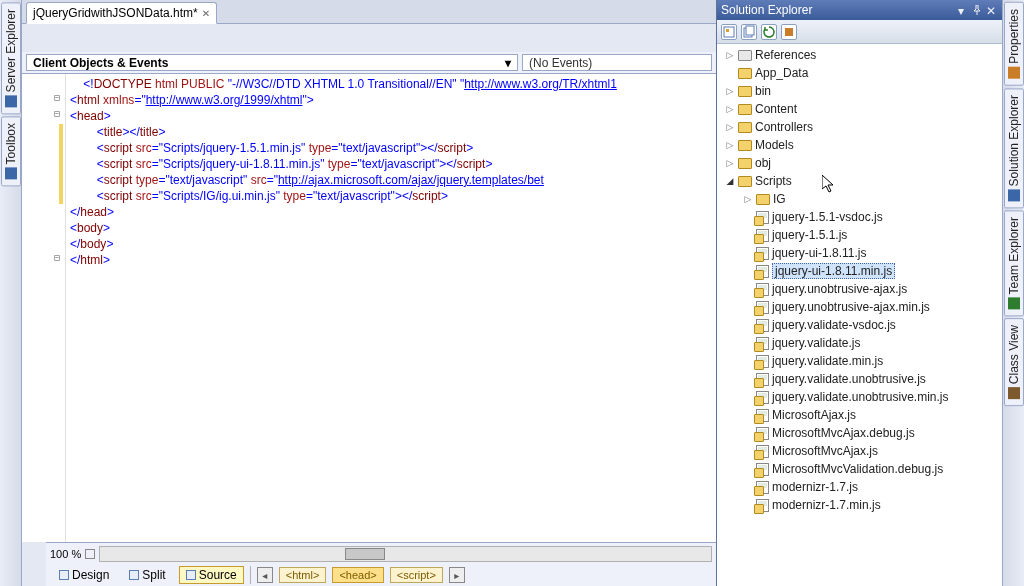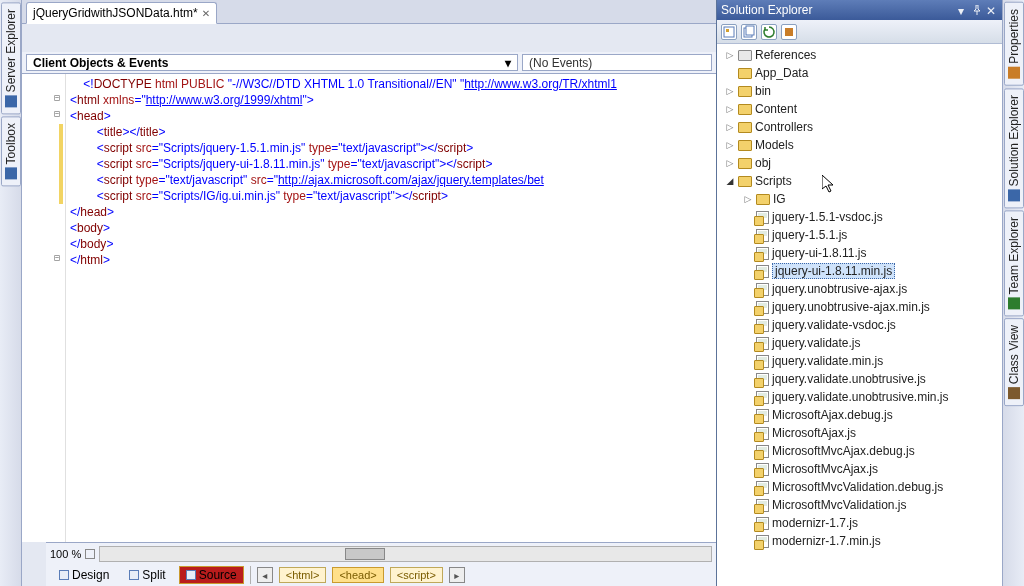--- a/index.html
+++ b/index.html
@@ -25,21 +25,21 @@
   .c-brown { color:#800000; }
   .c-link { color:#0000ff; text-decoration:underline; }
   .bottom { height:44px; border-top:1px solid #9aa7c7; background:#eef1f9; display:flex; flex-direction:column;margin-left:24px; }
   .zoomrow { height:22px; display:flex; align-items:center; gap:4px; padding:0 4px; }
   .zoom { font-size:11px; }
   .zctrl { width:10px; height:10px; border:1px solid #888; display:inline-block; cursor:pointer; }
   .hsb { flex:1; height:16px; background:#e8e8e8; border:1px solid #b0b0b0; position:relative; }
   .hsb .thumb { position:absolute; left:40%; top:1px; height:12px; width:40px; background:#c8c8c8; border:1px solid #888; }
   .viewrow { height:22px; display:flex; align-items:center; gap:6px; padding:0 6px; }
   .vbtn { display:flex; align-items:center; gap:3px; padding:1px 6px; border:1px solid transparent; font-size:11px; cursor:pointer; }
-  .vbtn.active { border:1px solid #c99a2e; background:#b91c1c; }
+  .vbtn.active { border:1px solid #c99a2e; background:#fef9c3; }
   .sqico { width:10px; height:10px; border:1px solid #5a7db8; display:inline-block; background:#e8eef8; }
   .divider { width:1px; height:18px; background:#b0b0b0; }
   .navbtn { width:16px; height:16px; border:1px solid #888; background:#eee; display:flex; align-items:center; justify-content:center; font-size:10px; cursor:pointer; color:#555; }
   .crumb { padding:1px 6px; border:1px solid #bfa85a; background:#fff3cf; font-size:11px; color:#7a5c00; cursor:pointer; }
   .crumb.active { background:#ffe08a; border-color:#c99a2e; }
   .right { width:286px; display:flex; flex-direction:column; background:#eef1f9; border-left:1px solid #5c7399; }
   .panel-title { height:20px; background:linear-gradient(#5e7db8,#3b5a99); color:#fff; font-size:11px; display:flex; align-items:center; padding:0 4px; justify-content:space-between; }
   .pticons { display:flex; gap:2px; }
   .pticons span { width:12px; height:12px; display:inline-block; cursor:pointer; opacity:.9; }
   .toolbar { height:24px; background:linear-gradient(#eef1f9,#d6dee8); border-bottom:1px solid #b0bcd4; display:flex; align-items:center; gap:4px; padding:0 4px; }
@@ -250,46 +250,36 @@
           <span class="nlabel">jquery.validate.unobtrusive.js</span>
         </div>
         <div class="node" style="padding-left: 26px;">
           <span class="arrow"></span>
           <span class="jsfile"></span>
           <span class="nlabel">jquery.validate.unobtrusive.min.js</span>
         </div>
         <div class="node" style="padding-left: 26px;">
           <span class="arrow"></span>
           <span class="jsfile"></span>
-          <span class="nlabel">MicrosoftAjax.debug.js</span>
-        </div>
-        <div class="node" style="padding-left: 26px;">
-          <span class="arrow"></span>
-          <span class="jsfile"></span>
           <span class="nlabel">MicrosoftAjax.js</span>
         </div>
         <div class="node" style="padding-left: 26px;">
           <span class="arrow"></span>
           <span class="jsfile"></span>
           <span class="nlabel">MicrosoftMvcAjax.debug.js</span>
         </div>
         <div class="node" style="padding-left: 26px;">
           <span class="arrow"></span>
           <span class="jsfile"></span>
           <span class="nlabel">MicrosoftMvcAjax.js</span>
         </div>
         <div class="node" style="padding-left: 26px;">
           <span class="arrow"></span>
           <span class="jsfile"></span>
           <span class="nlabel">MicrosoftMvcValidation.debug.js</span>
-        </div>
-        <div class="node" style="padding-left: 26px;">
-          <span class="arrow"></span>
-          <span class="jsfile"></span>
-          <span class="nlabel">MicrosoftMvcValidation.js</span>
         </div>
         <div class="node" style="padding-left: 26px;">
           <span class="arrow"></span>
           <span class="jsfile"></span>
           <span class="nlabel">modernizr-1.7.js</span>
         </div>
         <div class="node" style="padding-left: 26px;">
           <span class="arrow"></span>
           <span class="jsfile"></span>
           <span class="nlabel">modernizr-1.7.min.js</span>

